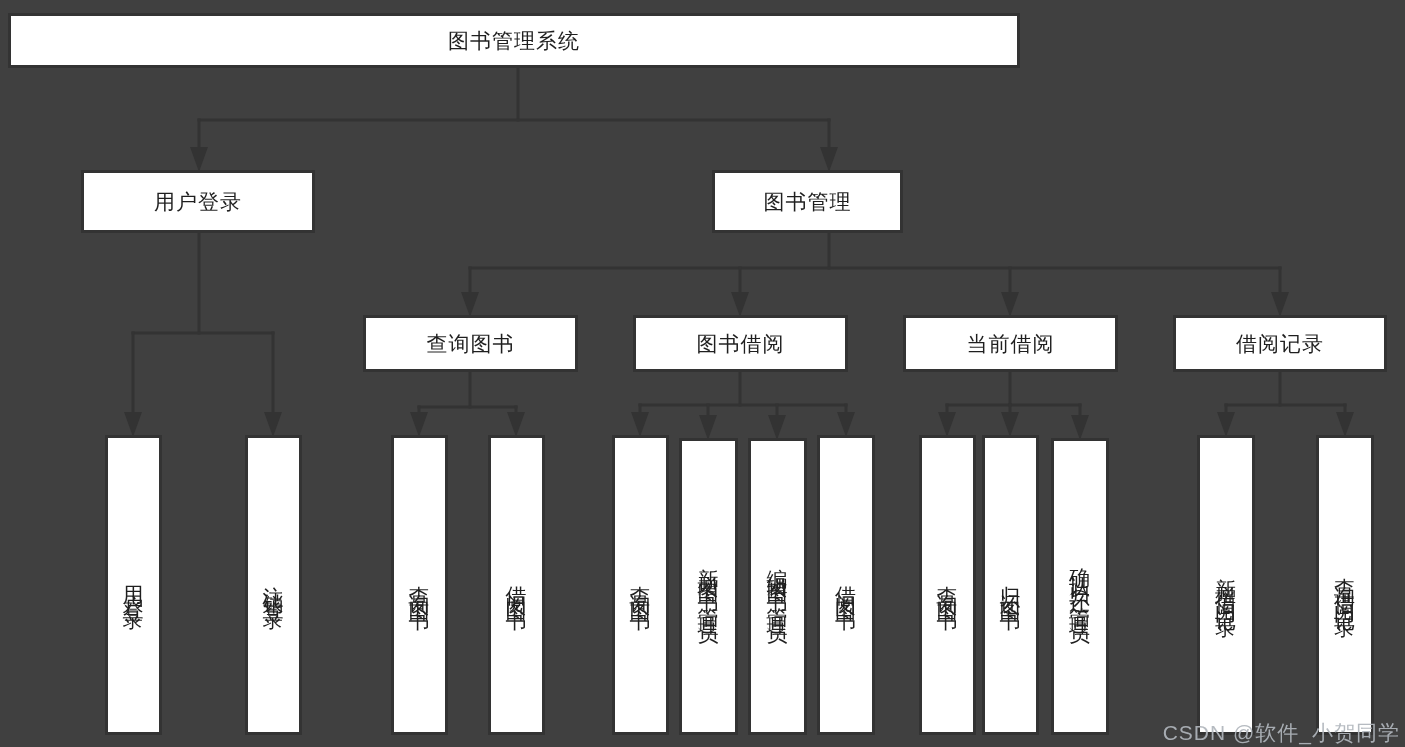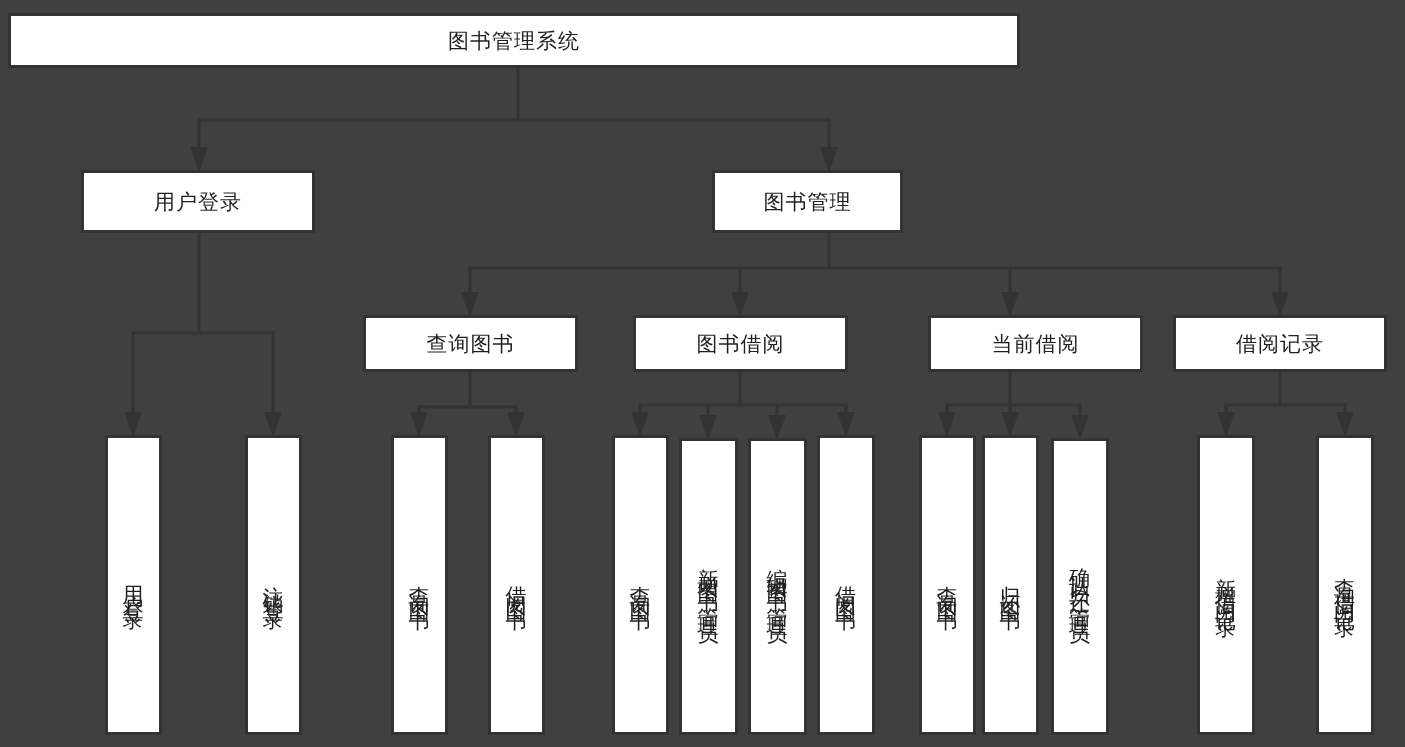--- a/index.html
+++ b/index.html
@@ -132,21 +132,21 @@
       </div>
       <div class="node" style="left: 712px; top: 170px; width: 191px; height: 63px;">
         <span class="label">图书管理</span>
       </div>
       <div class="node" style="left: 363px; top: 315px; width: 215px; height: 57px;">
         <span class="label">查询图书</span>
       </div>
       <div class="node" style="left: 633px; top: 315px; width: 215px; height: 57px;">
         <span class="label">图书借阅</span>
       </div>
-      <div class="node" style="left: 903px; top: 315px; width: 215px; height: 57px; margin-left: 25px;">
+      <div class="node" style="left: 903px; top: 315px; width: 215px; height: 57px;">
         <span class="label">当前借阅</span>
       </div>
       <div class="node" style="left: 1173px; top: 315px; width: 214px; height: 57px;">
         <span class="label">借阅记录</span>
       </div>
       <div class="node vertical" style="left: 105px; top: 435px; width: 57px; height: 300px;">
         <span class="label">用户登录</span>
       </div>
       <div class="node vertical" style="left: 245px; top: 435px; width: 57px; height: 300px;">
         <span class="label">注销登录</span>
@@ -178,13 +178,14 @@
       <div class="node vertical" style="left: 1051px; top: 438px; width: 58px; height: 297px;">
         <span class="label">确认归还（管理员）</span>
       </div>
       <div class="node vertical" style="left: 1197px; top: 435px; width: 58px; height: 300px;">
         <span class="label">新增借阅记录</span>
       </div>
       <div class="node vertical" style="left: 1316px; top: 435px; width: 58px; height: 300px;">
         <span class="label">查询借阅记录</span>
       </div>
     </div>
+  <div id="watermark">CSDN @软件_小贺同学</div>
 </div>
 
 </body></html>

